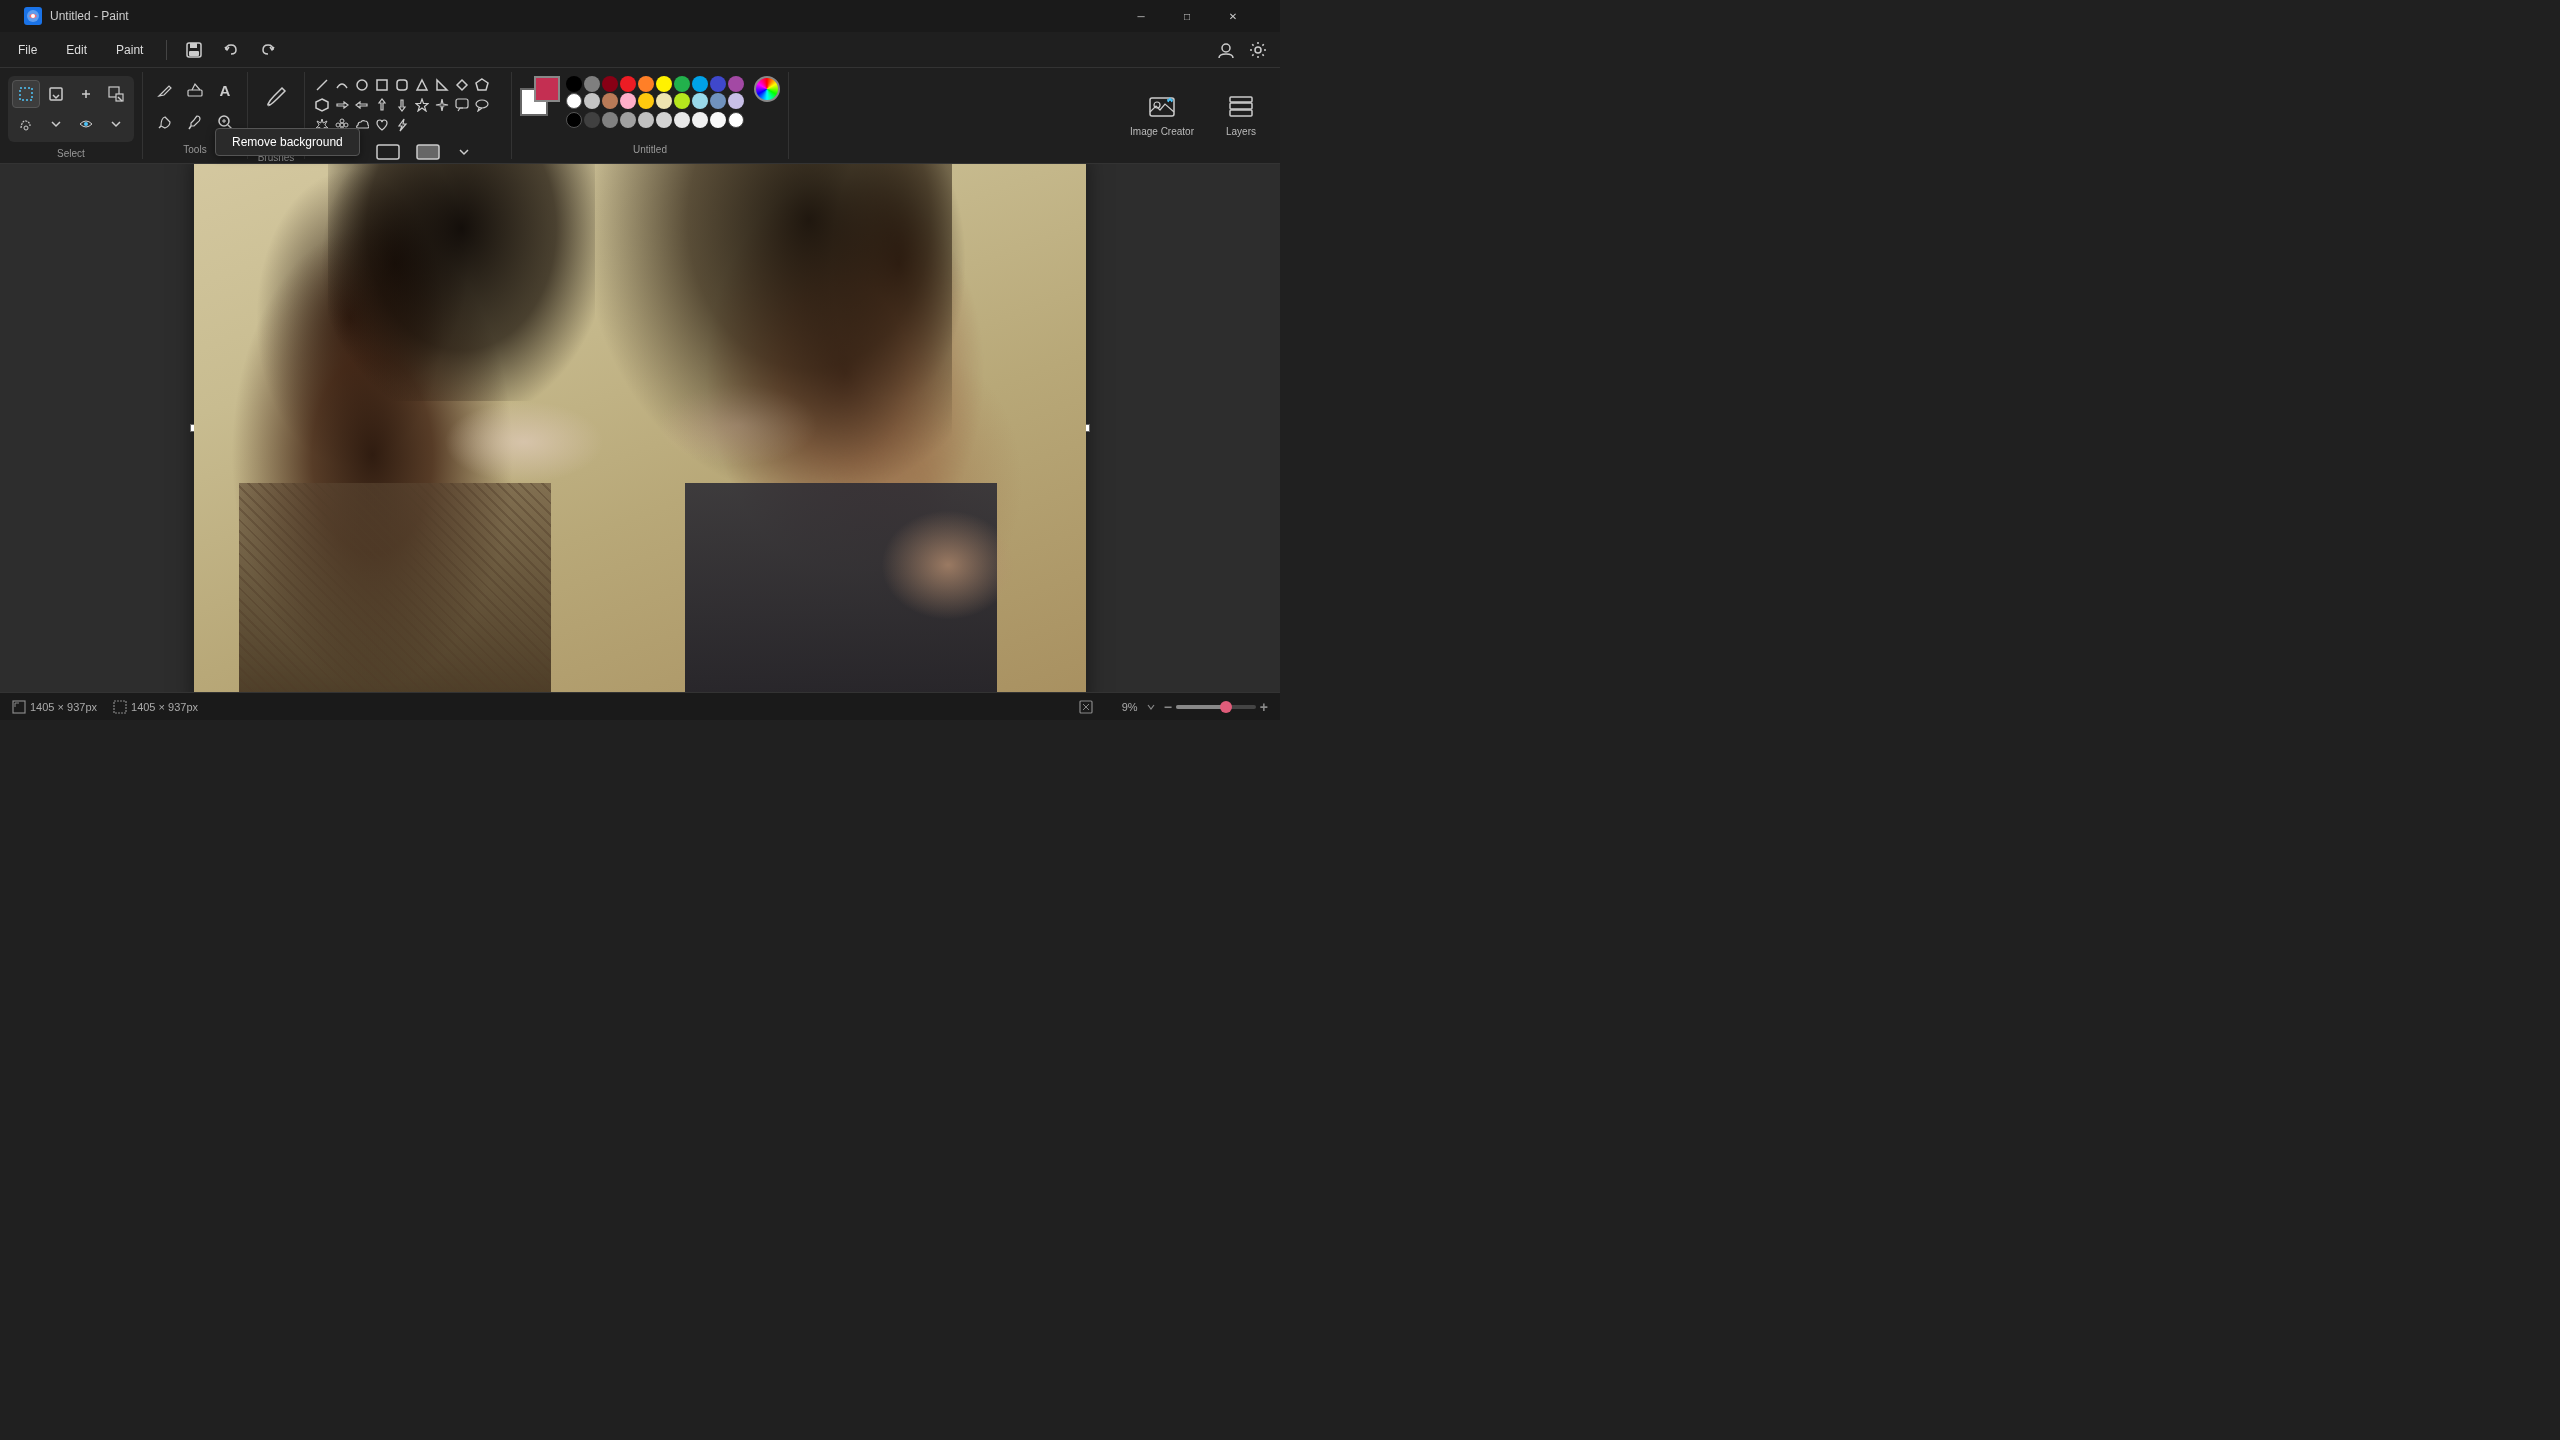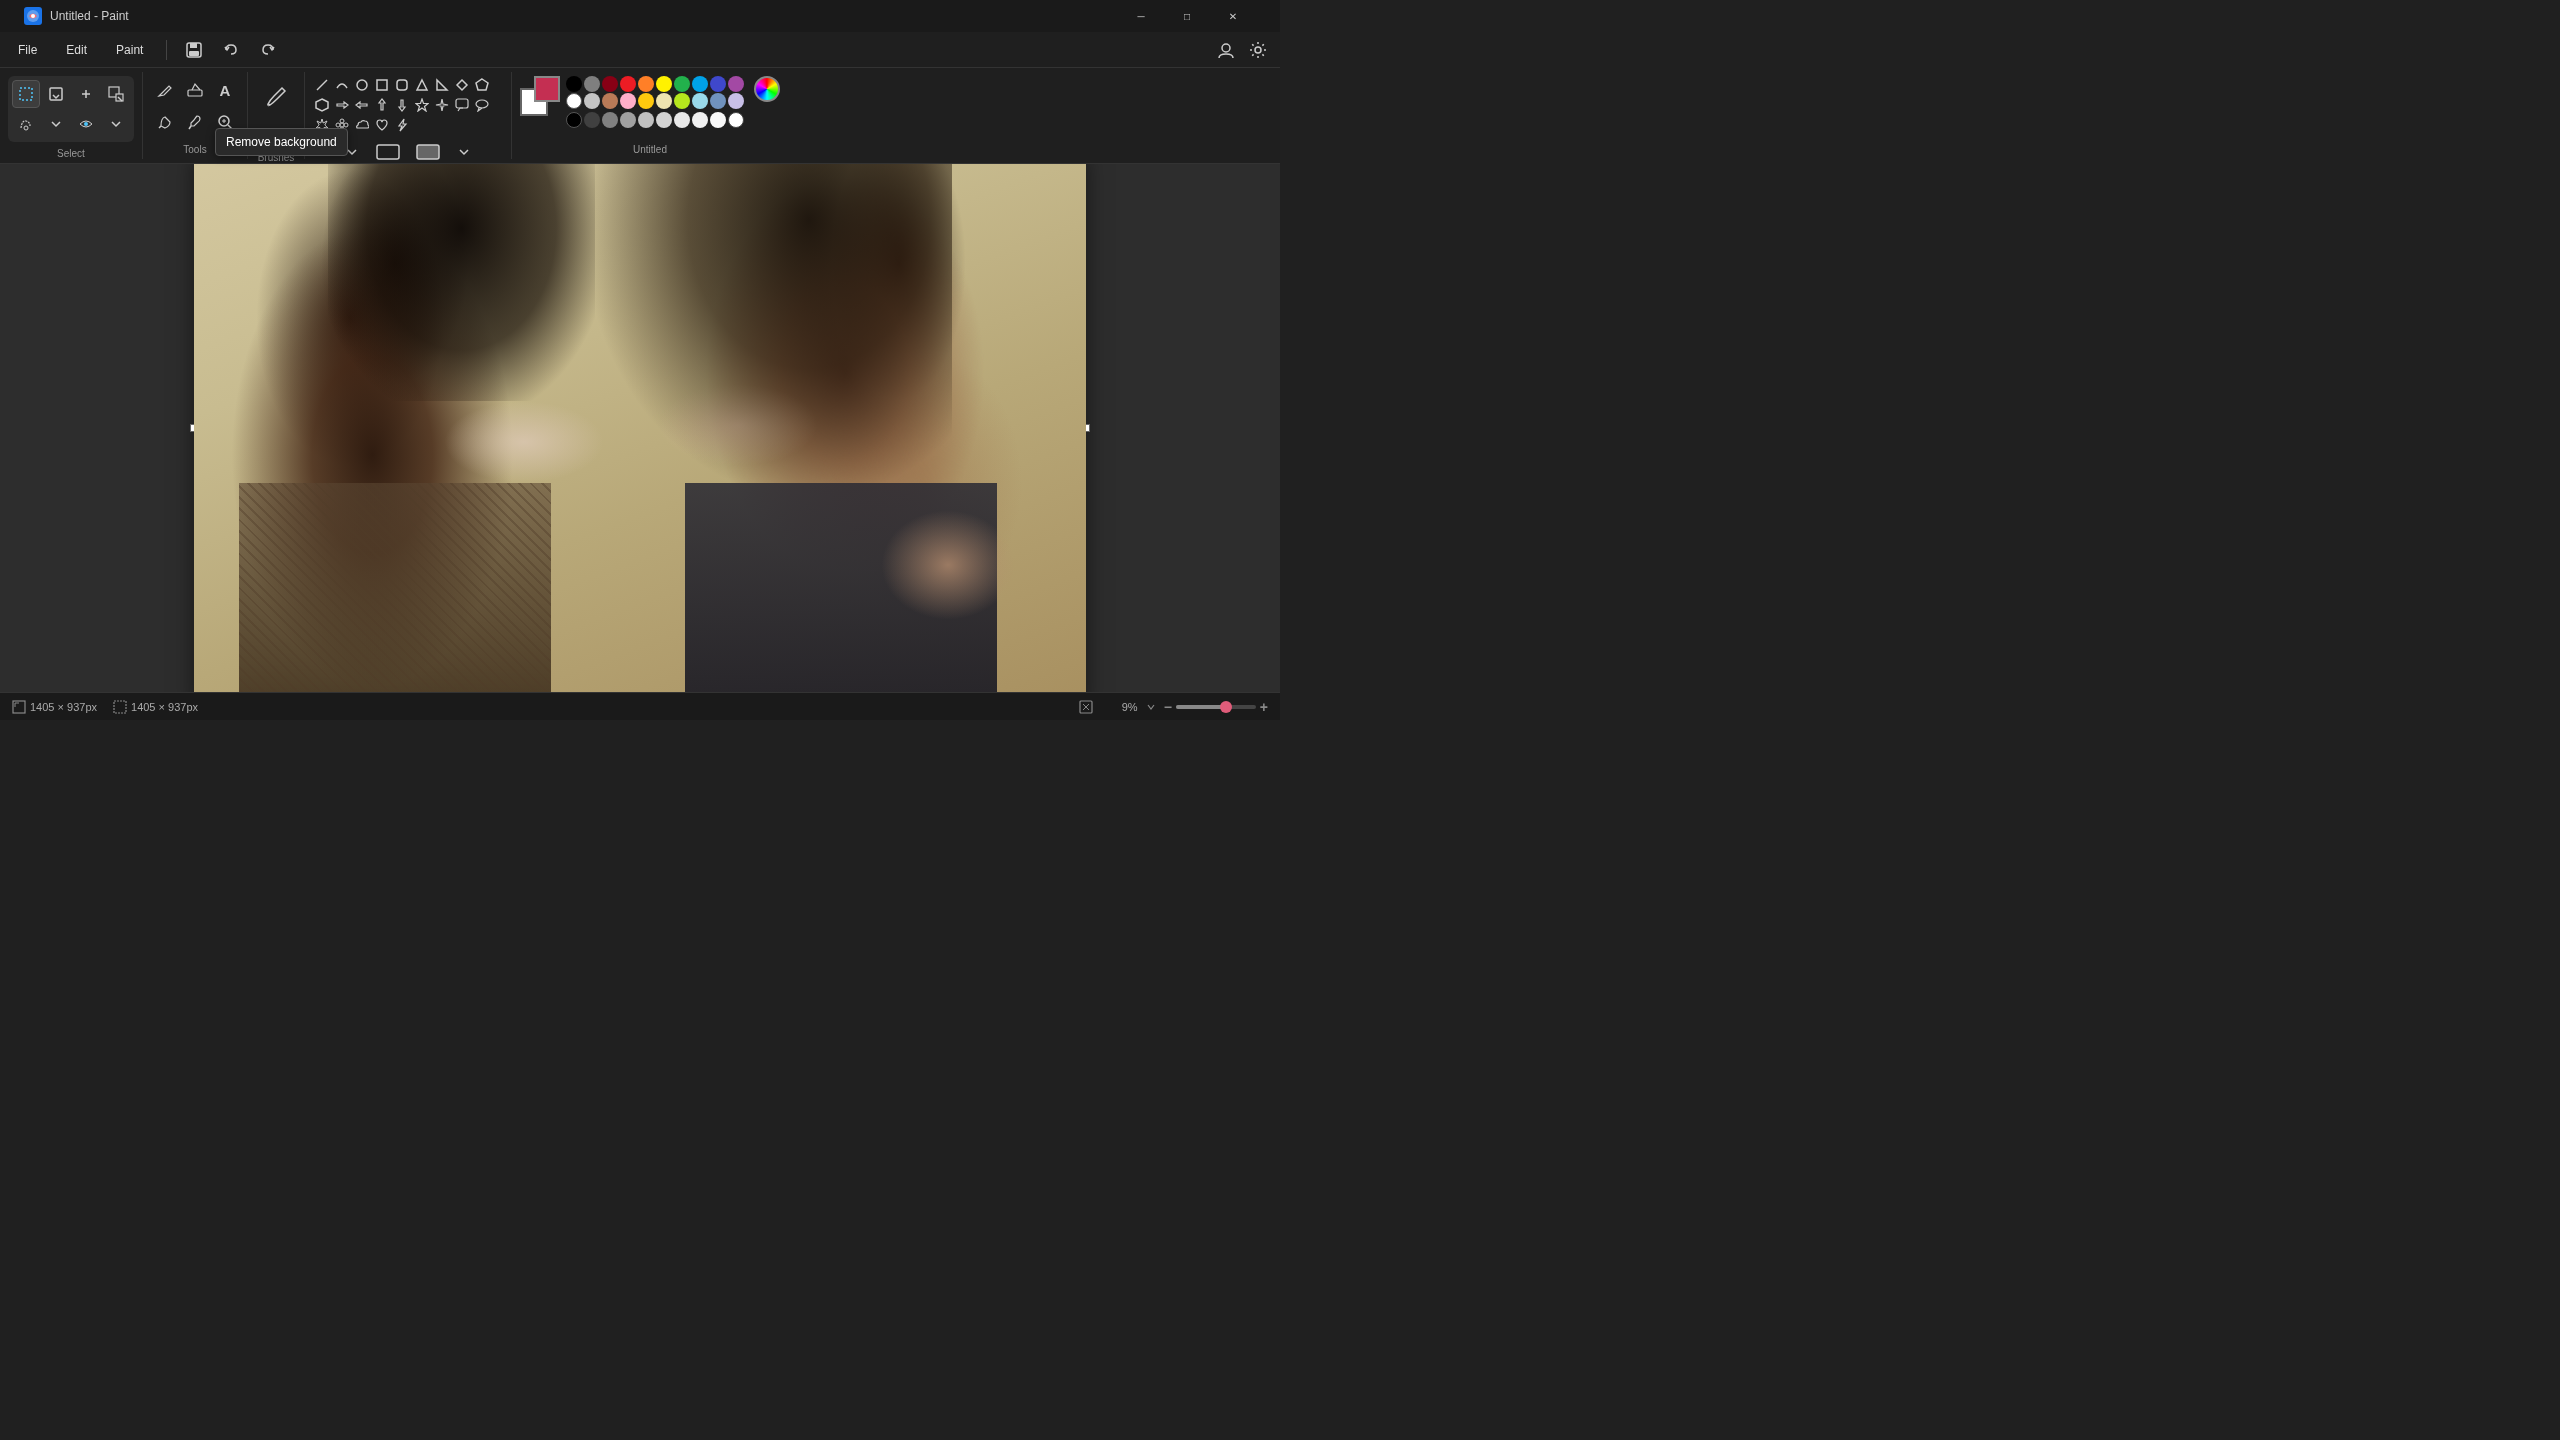--- a/index.html
+++ b/index.html
@@ -240,21 +240,21 @@
       left: 63%;
       transform: translateX(-50%);
     }
 
     
     .tooltip {
       position: absolute;
       background: #2a2a2a;
       border: 1px solid #555;
       border-radius: 4px;
-      padding: 6px 10px;
+      padding: 6px 16px;
       font-size: 12px;
       color: #fff;
       white-space: nowrap;
       z-index: 100;
       top: 128px;
       left: 215px;
       box-shadow: 0 2px 8px rgba(0,0,0,0.4);
     }
 
     
@@ -638,20 +638,43 @@
         </div>
       </div>
 
       <div style="display:flex;flex-direction:column;align-items:center;gap:4px;margin-left:4px;">
         <div style="width:26px;height:26px;border-radius:50%;background:conic-gradient(red,yellow,lime,cyan,blue,magenta,red);border:2px solid #888;cursor:pointer;"></div>
       </div>
     </div>
     <span class="toolbar-section-label">Untitled</span>
   </div>
 
+  <div class="right-section">
+    <div class="right-tool">
+      <div>
+        <svg width="28" height="28" viewBox="0 0 28 28" fill="none">
+          <rect x="2" y="4" width="24" height="18" rx="2" stroke="#ccc" stroke-width="1.5"></rect>
+          <circle cx="9" cy="11" r="3" stroke="#ccc" stroke-width="1.2"></circle>
+          <path d="M2 18 L8 12 L12 16 L17 10 L26 18" stroke="#ccc" stroke-width="1.2" fill="none"></path>
+          <path d="M20 8 L22 4 M22 4 L24 8 M19 6 L25 6" stroke="#4fc3f7" stroke-width="1.5"></path>
+        </svg>
+      </div>
+      <span class="right-tool-label">Image Creator</span>
+    </div>
+    <div class="right-tool">
+      <div>
+        <svg width="28" height="28" viewBox="0 0 28 28" fill="none">
+          <rect x="3" y="16" width="22" height="6" rx="1" stroke="#ccc" stroke-width="1.5" fill="none"></rect>
+          <rect x="3" y="9" width="22" height="6" rx="1" stroke="#ccc" stroke-width="1.5" fill="none"></rect>
+          <rect x="3" y="3" width="22" height="5" rx="1" stroke="#ccc" stroke-width="1.5" fill="none"></rect>
+        </svg>
+      </div>
+      <span class="right-tool-label">Layers</span>
+    </div>
+  </div>
 </div>
 
 <div class="canvas-container" style="height:calc(720px - 32px - 36px - 96px - 28px);">
   <div class="canvas-wrapper">
 
     <div class="handle handle-ml"></div>
     <div class="handle handle-mr"></div>
 
     <div style="width:100%;height:100%;position:relative;overflow:hidden;">
 

